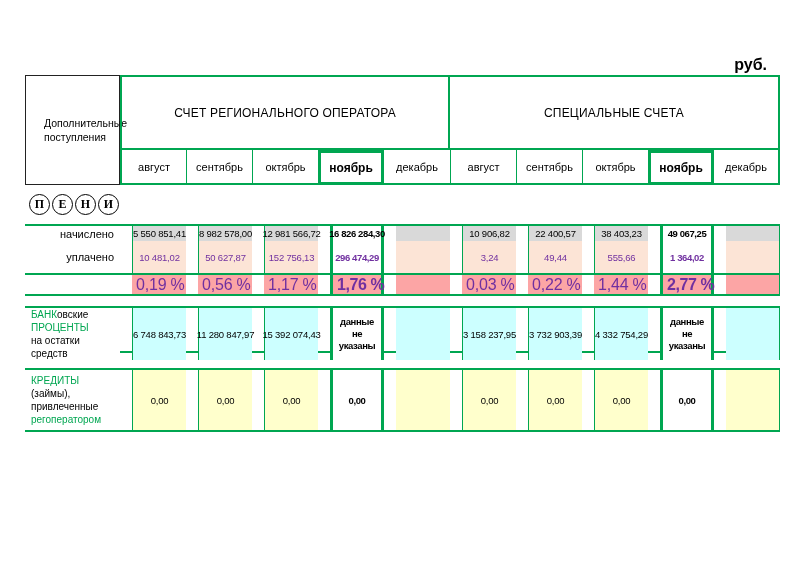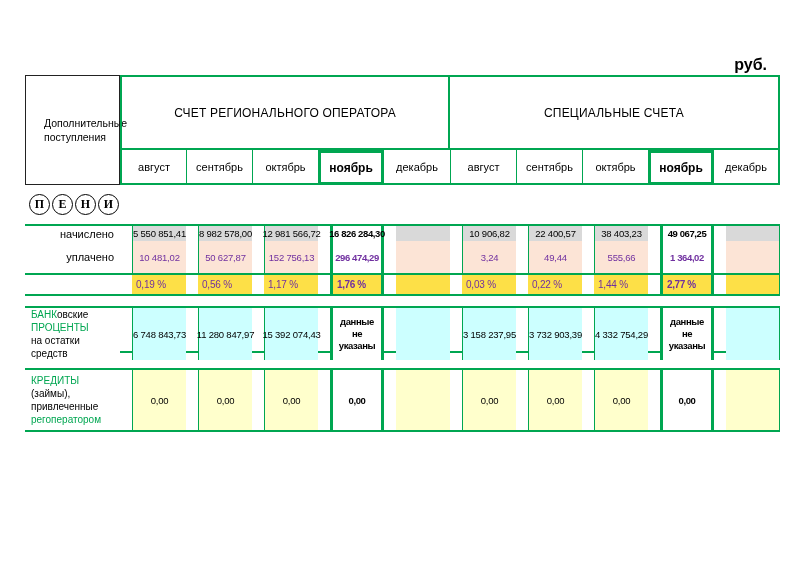--- a/index.html
+++ b/index.html
@@ -43,22 +43,22 @@
          font-weight:bold;background:#fff;letter-spacing:-.4px;}
   .c.an{border-left:none;}
   .bg-gray{background:var(--gray);}
   .bg-peach{background:var(--peach);}
   .bg-cyan{background:var(--cyan);}
   .bg-yellow{background:var(--yellow);}
   .r-acc{height:17px;border-top:2px solid var(--green);}
   .r-paid{height:32px;}
   .r-paid .c{color:var(--purple);}
   .r-pct{height:23px;border-top:2px solid var(--green);border-bottom:2px solid var(--green);}
-  .r-pct .c{color:var(--purple);font-size:10px;justify-content:flex-start;
-            padding-left:4px;border-left:none;background:#fde047;}
+  .r-pct .c{color:var(--purple);font-size:16px;justify-content:flex-start;
+            padding-left:4px;border-left:none;background:#fca5a5;}
   .r-pct .c.nov{border-left:3px solid var(--green);border-right:3px solid var(--green);}
   .gap10{height:10px;}
   .gap15{height:15px;}
   .r-bank{height:47px;border-top:2px solid var(--green);border-bottom:2px solid var(--green);}
   .r-cred{height:64px;border-top:2px solid var(--green);border-bottom:2px solid var(--green);}
   .green-text{color:var(--green);}
   .wrap{white-space:normal;text-align:center;line-height:1.25;padding:0 18px;}
 </style>
 </head>
 <body>

